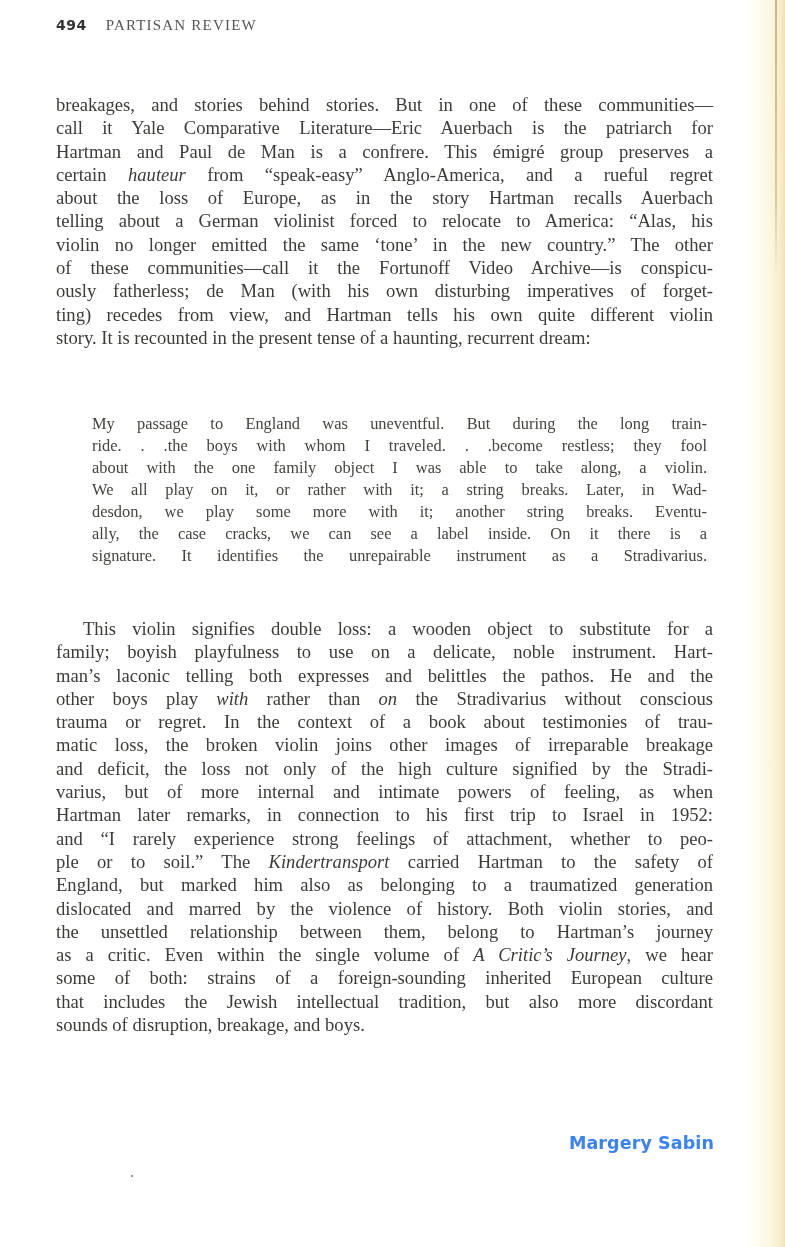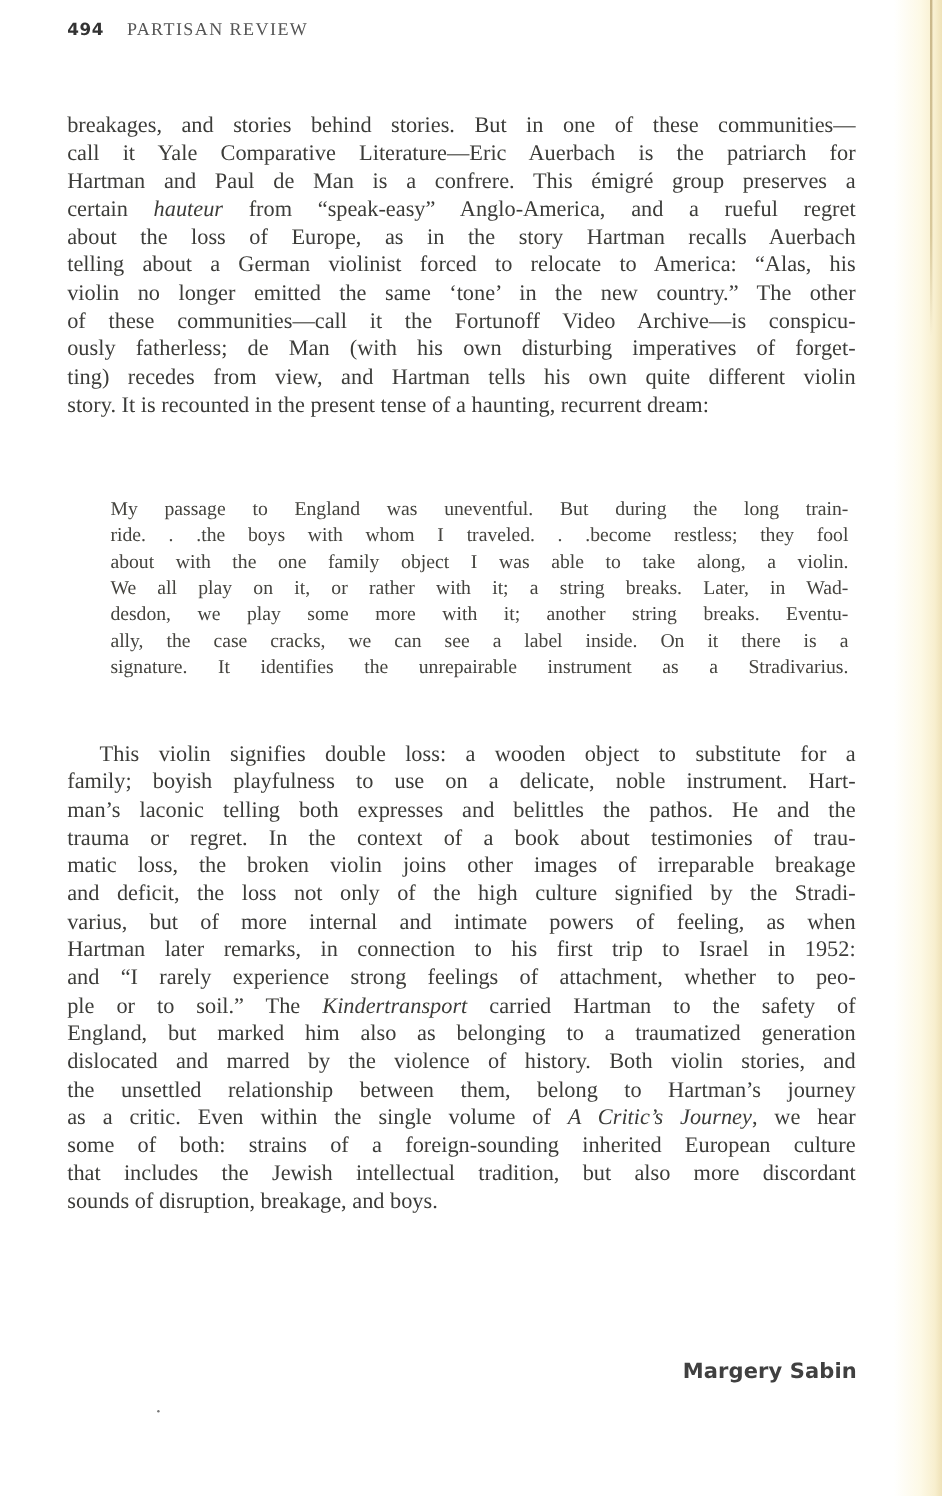--- a/index.html
+++ b/index.html
@@ -41,21 +41,21 @@
     position: absolute; left: 92px; width: 615px; top: 413px;
     font-size: 16.4px; line-height: 22px; color: #45443f;
   }
   .quote .ln { display: block; text-align: justify; text-align-last: justify; white-space: nowrap; }
   .quote .ln.last { text-align-last: justify; }
   .p2 { top: 617px; }
   .p2 .ln.first { text-indent: 27px; }
   .signature {
     position: absolute; right: 71px; top: 1133px;
     font-family: "DejaVu Sans", sans-serif; font-weight: bold;
-    font-size: 17.5px; color: #404040; letter-spacing: 0.1px;
+    font-size: 17.5px; color: #3b82f6; letter-spacing: 0.1px;
   }
   .stray-mark {
     position: absolute; left: 131px; top: 1175px; width: 2px; height: 2px;
     background: #777; border-radius: 1px;
   }
   i { font-style: italic; }
 </style>
 </head>
 <body>
 
@@ -87,20 +87,21 @@
     <span class="ln">We all play on it, or rather with it; a string breaks. Later, in Wad-</span>
     <span class="ln">desdon, we play some more with it; another string breaks. Eventu-</span>
     <span class="ln">ally, the case cracks, we can see a label inside. On it there is a</span>
     <span class="ln last">signature. It identifies the unrepairable instrument as a Stradivarius.</span>
   </div>
 
 <div class="para p2">
     <span class="ln first">This violin signifies double loss: a wooden object to substitute for a</span>
     <span class="ln">family; boyish playfulness to use on a delicate, noble instrument. Hart-</span>
     <span class="ln">man’s laconic telling both expresses and belittles the pathos. He and the</span>
+    <span class="ln">other boys play <i>with</i> rather than <i>on</i> the Stradivarius without conscious</span>
     <span class="ln">trauma or regret. In the context of a book about testimonies of trau-</span>
     <span class="ln">matic loss, the broken violin joins other images of irreparable breakage</span>
     <span class="ln">and deficit, the loss not only of the high culture signified by the Stradi-</span>
     <span class="ln">varius, but of more internal and intimate powers of feeling, as when</span>
     <span class="ln">Hartman later remarks, in connection to his first trip to Israel in 1952:</span>
     <span class="ln">and “I rarely experience strong feelings of attachment, whether to peo-</span>
     <span class="ln">ple or to soil.” The <i>Kindertransport</i> carried Hartman to the safety of</span>
     <span class="ln">England, but marked him also as belonging to a traumatized generation</span>
     <span class="ln">dislocated and marred by the violence of history. Both violin stories, and</span>
     <span class="ln">the unsettled relationship between them, belong to Hartman’s journey</span>

